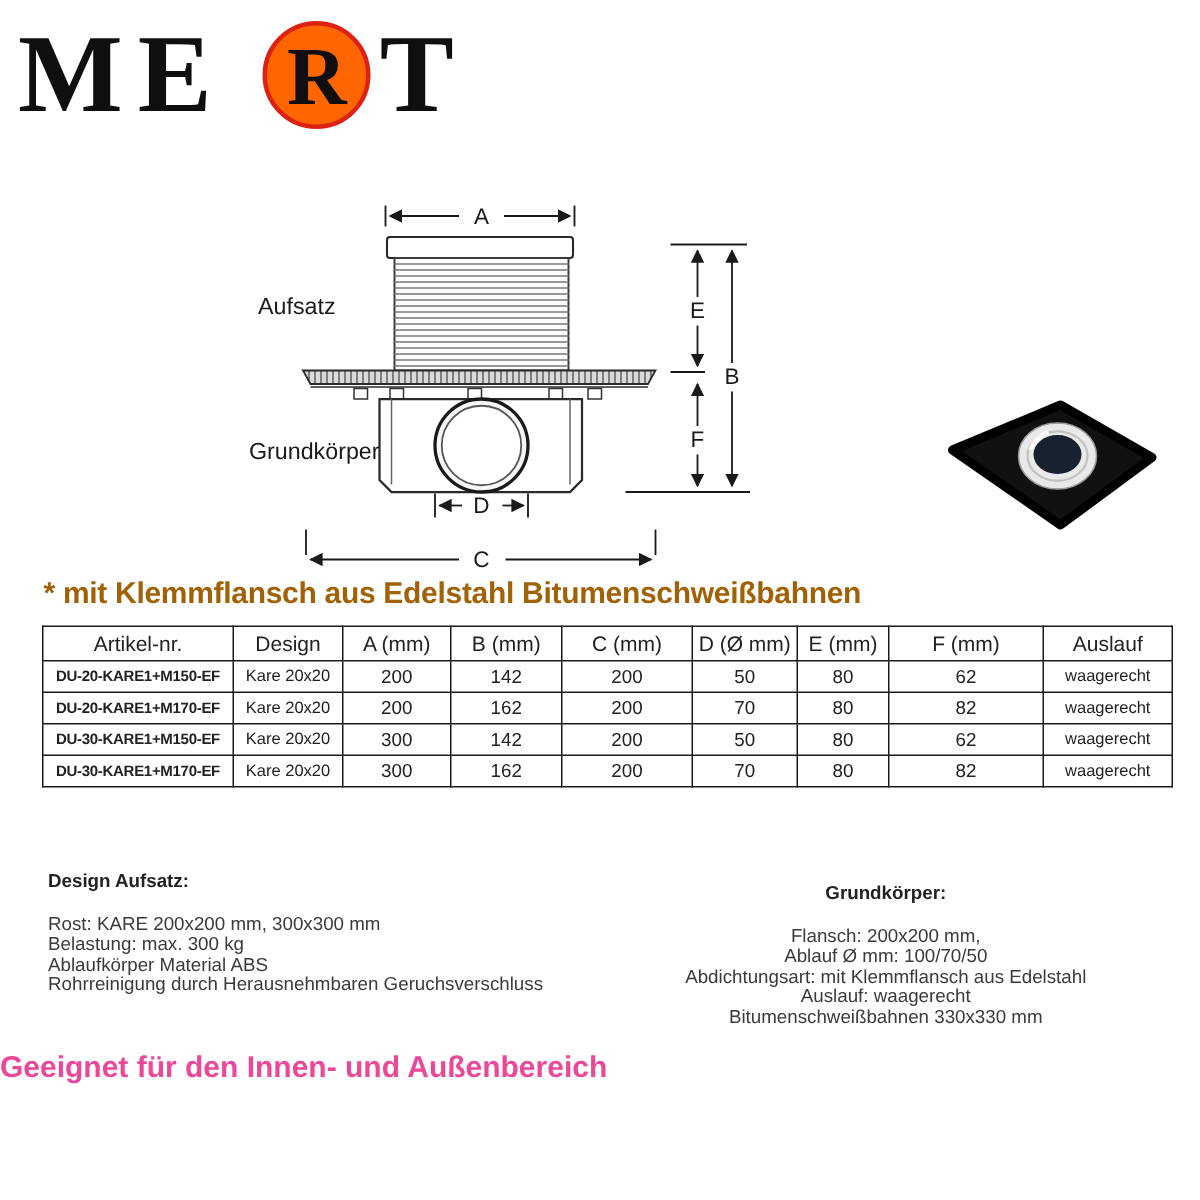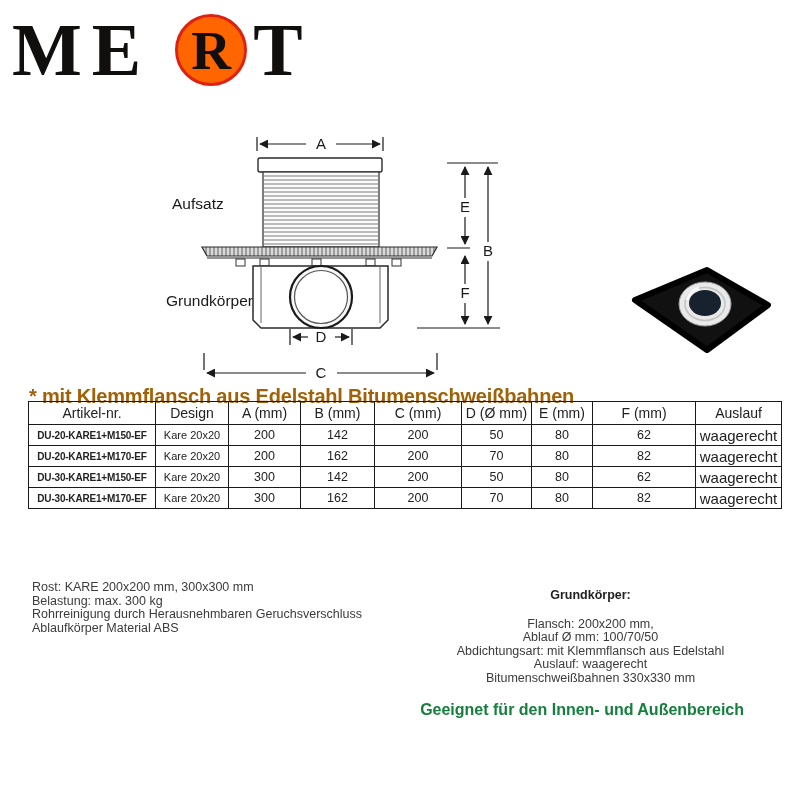--- a/index.html
+++ b/index.html
@@ -20,40 +20,40 @@
   .diagram .partlabel{font-size:15.5px;}
 
   
   .photo{position:absolute;left:612px;top:240px;}
 
   
   .note-heading{position:absolute;left:29px;top:385px;font-size:20px;font-weight:bold;
                 letter-spacing:-0.2px;color:#a16207;}
 
   
-  table.spec{position:absolute;left:28px;top:401px;width:753px;border-collapse:collapse;
+  table.spec{position:absolute;left:28px;top:417px;width:753px;border-collapse:collapse;
              table-layout:fixed;}
   table.spec th,table.spec td{border:1px solid #1a1a1a;text-align:center;vertical-align:middle;
              padding:0 1px;white-space:nowrap;overflow:hidden;color:#222;}
   table.spec th{height:22px;font-size:14px;font-weight:400;}
   table.spec td{height:20px;}
   td.c-art{font-size:10px;font-weight:700;letter-spacing:-0.2px;}
   td.c-design{font-size:11px;}
   td.c-num{font-size:12.5px;}
-  td.c-aus{font-size:15px;}
+  td.c-aus{font-size:11px;}
 
   
   .block{position:absolute;font-size:12.5px;line-height:13.5px;color:#3b3b3b;}
   .block .block-title{font-weight:bold;color:#222;margin-bottom:15px;}
   .block-design{left:32px;top:581px;width:360px;}
   .block-grund{left:398px;top:589px;width:385px;text-align:center;}
 
   
-  .footer-note{position:absolute;left:0;top:701px;width:744px;text-align:right;
-               font-size:16px;font-weight:bold;color:#15803d;}
+  .footer-note{position:absolute;left:0;top:701px;width:744px;text-align:left;
+               font-size:20px;font-weight:bold;color:#ec4899;}
 </style>
 </head>
 <body>
 
 <div id="stage">
 
   <div class="logo">
     <span class="logo-letter">M</span>
     <span class="logo-letter">E</span>
     <span class="logo-circle">
@@ -222,24 +222,25 @@
       <td class="c-num">200</td>
       <td class="c-num">70</td>
       <td class="c-num">80</td>
       <td class="c-num">82</td>
       <td class="c-aus">waagerecht</td>
     </tr>
   </tbody>
     </table>
 
   <div class="block block-design">
+    <div class="block-title">Design Aufsatz:</div>
     <div>Rost: KARE 200x200 mm, 300x300 mm</div>
     <div>Belastung: max. 300 kg</div>
+    <div>Ablaufkörper Material ABS</div>
     <div>Rohrreinigung durch Herausnehmbaren Geruchsverschluss</div>
-    <div>Ablaufkörper Material ABS</div>
   </div>
 
   <div class="block block-grund">
     <div class="block-title">Grundkörper:</div>
     <div>Flansch: 200x200 mm,</div>
     <div>Ablauf Ø mm: 100/70/50</div>
     <div>Abdichtungsart: mit Klemmflansch aus Edelstahl</div>
     <div>Auslauf: waagerecht</div>
     <div>Bitumenschweißbahnen 330x330 mm</div>
   </div>

